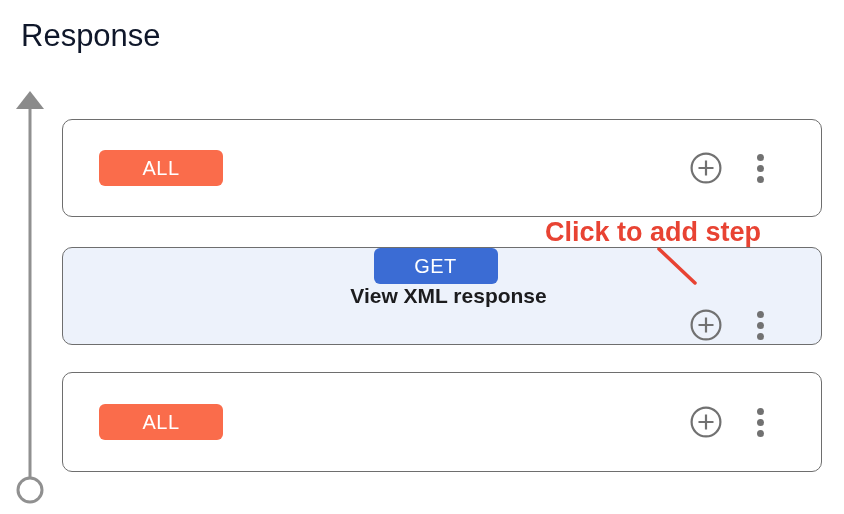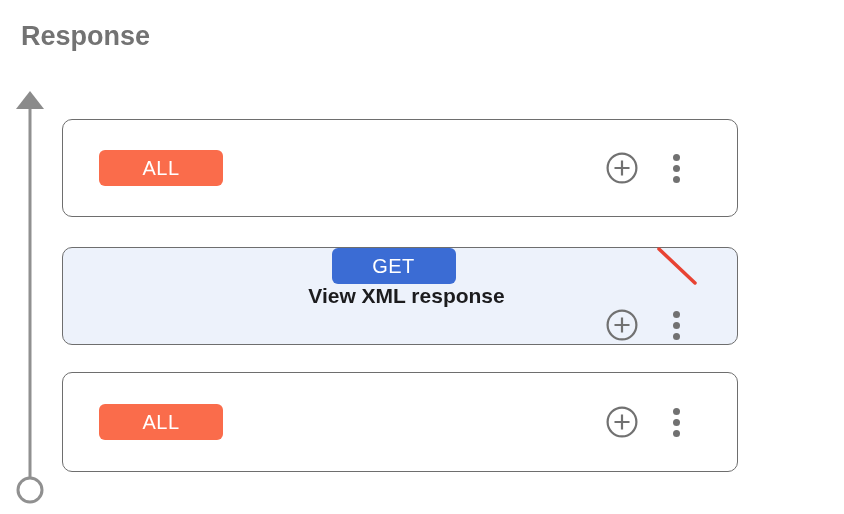--- a/index.html
+++ b/index.html
@@ -11,37 +11,37 @@
     width: 844px;
     height: 514px;
     background: #ffffff;
     overflow: hidden;
   }
 
   .section-title {
     position: absolute;
     left: 21px;
     top: 20px;
-    font-size: 27px;
+    font-size: 31px;
     line-height: 32px;
-    font-weight: 700;
-    color: #737373;
+    font-weight: 400;
+    color: #0f172a;
   }
 
   .flow-svg, .pointer-svg {
     position: absolute;
     left: 0; top: 0;
     width: 844px; height: 514px;
     pointer-events: none;
   }
 
   .card {
     position: absolute;
     left: 62px;
-    width: 676px;
+    width: 760px;
     background: #ffffff;
     border: 1.5px solid var(--card-border, #6e6e6e);
     border-radius: 10px;
     display: flex;
     align-items: center;
     padding: 0 49px 0 36px;
   }
   .card--1 { top: 119px; height: 98px; }
   .card--2 { top: 247px; height: 98px; flex-direction: column; }
   .card--3 { top: 372px; height: 100px; }
@@ -171,17 +171,18 @@
         </svg>
       </button>
       <button class="icon-btn kebab">
         <span class="dot"></span>
         <span class="dot"></span>
         <span class="dot"></span>
       </button>
     </span>
   </div>
 
+  <div class="annotation">Click to add step</div>
   <svg class="pointer-svg" viewBox="0 0 844 514">
     <line x1="659" y1="249" x2="695" y2="283" stroke="#e84333" stroke-width="3.5" stroke-linecap="round"></line>
   </svg>
 
 </div>
 
 </body></html>

